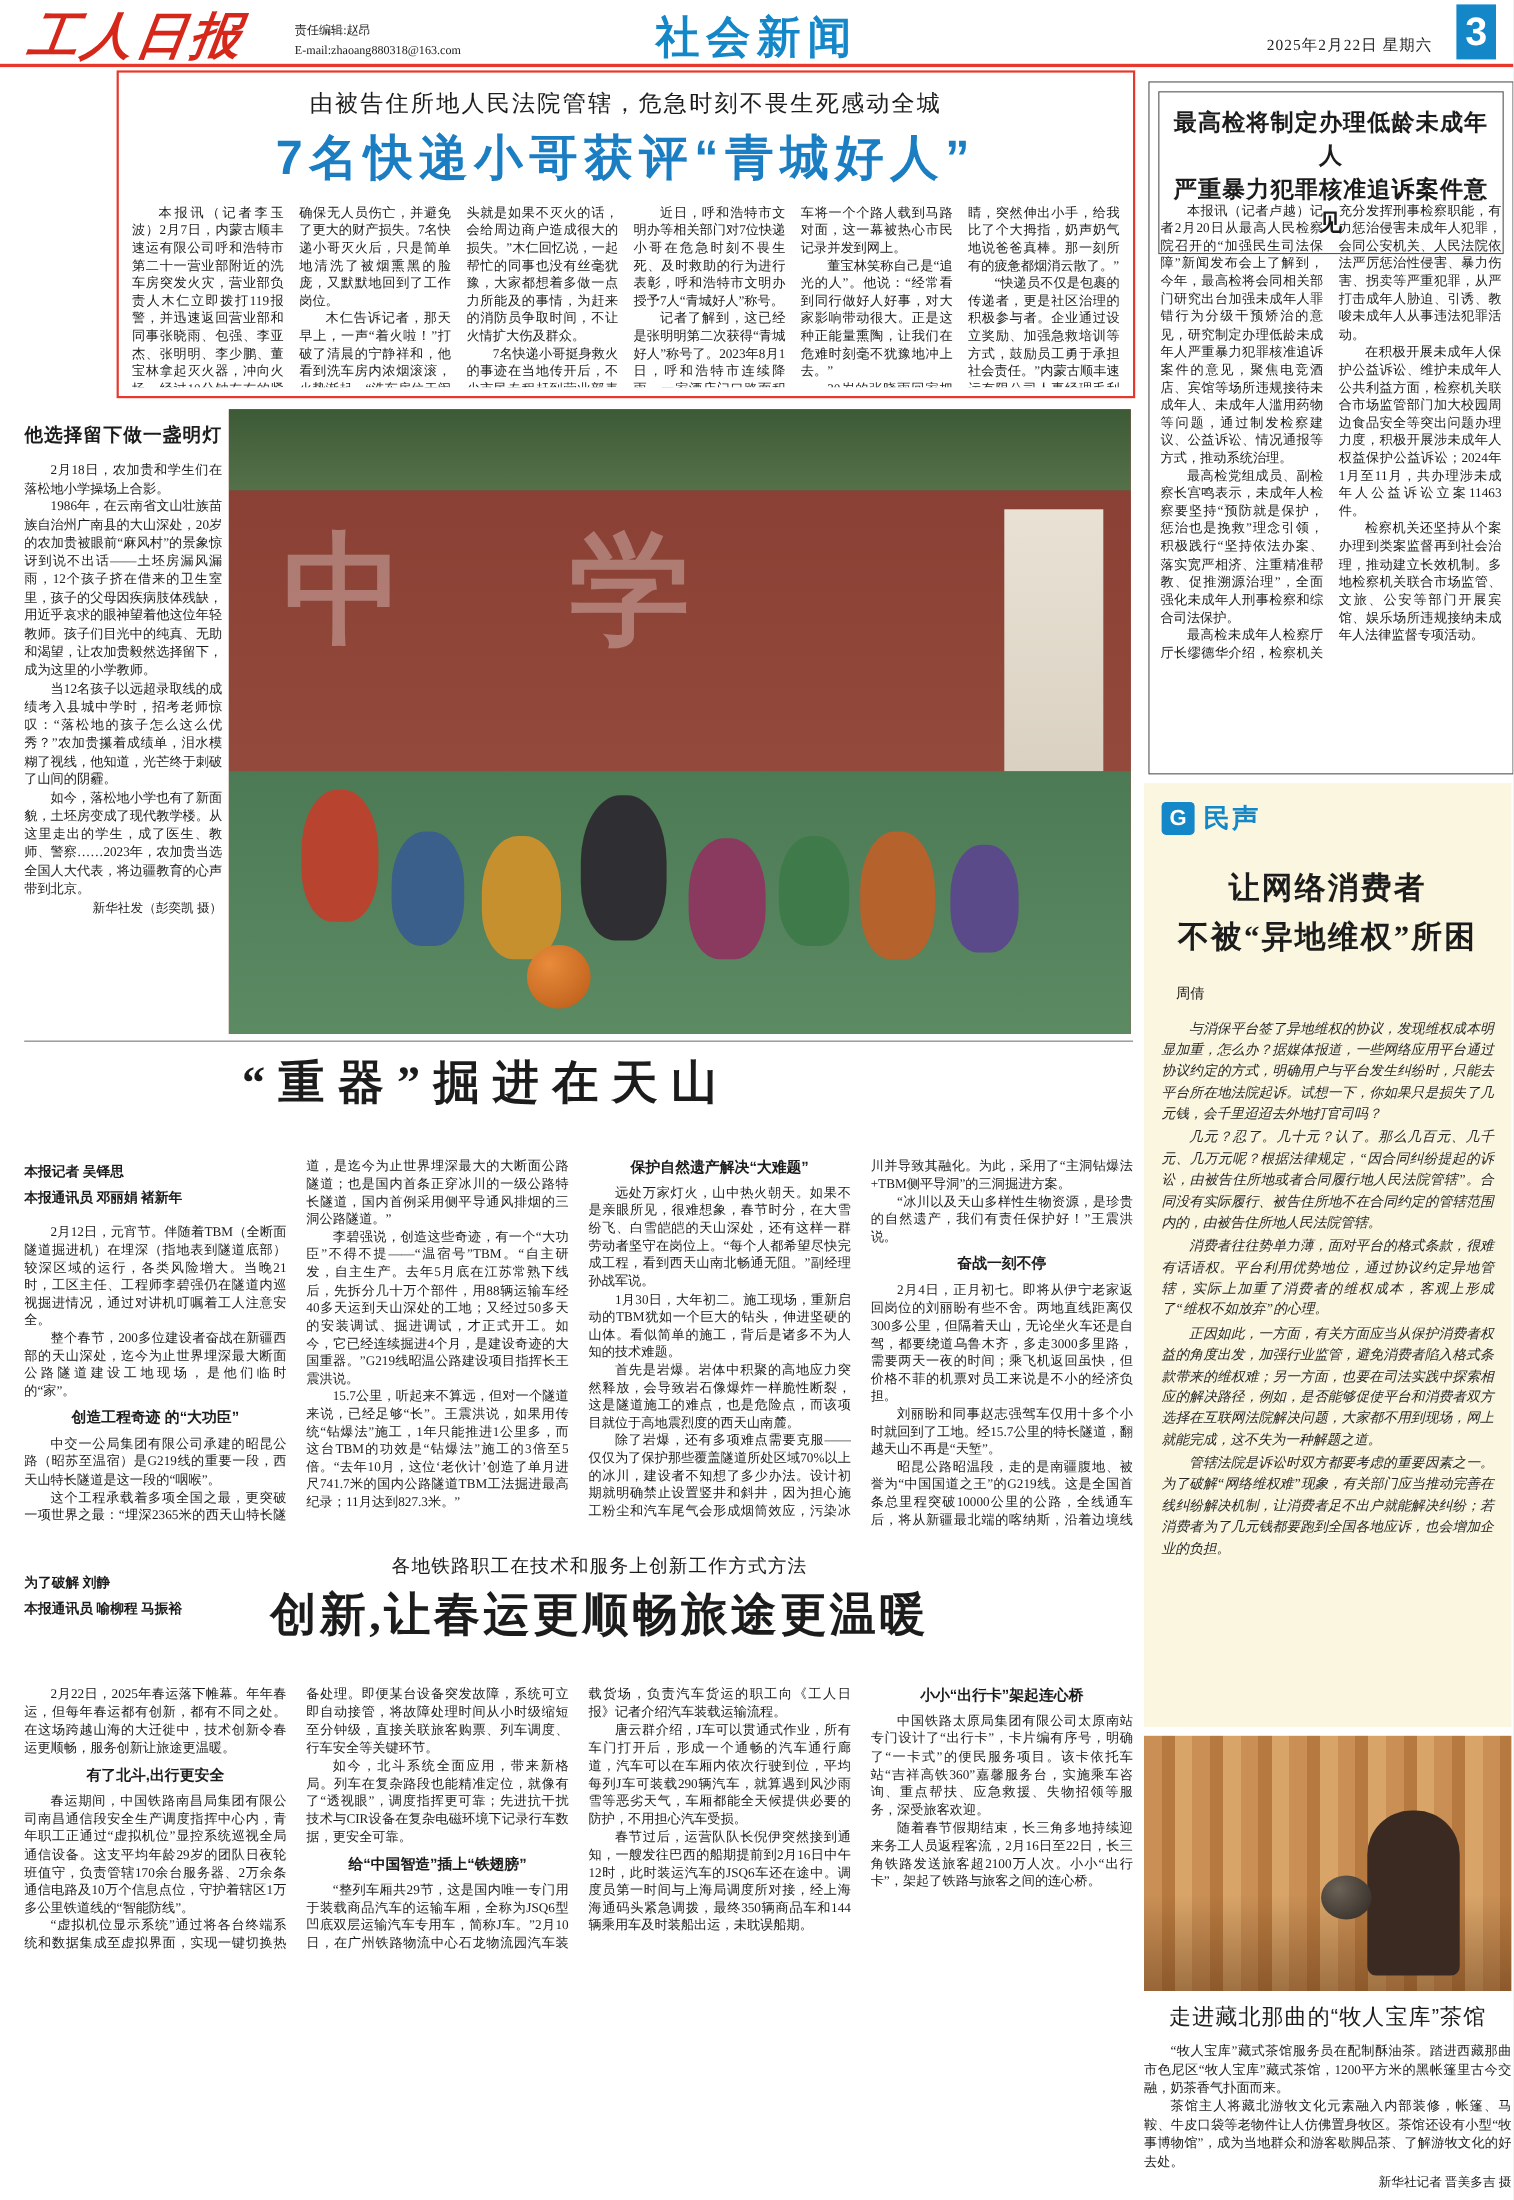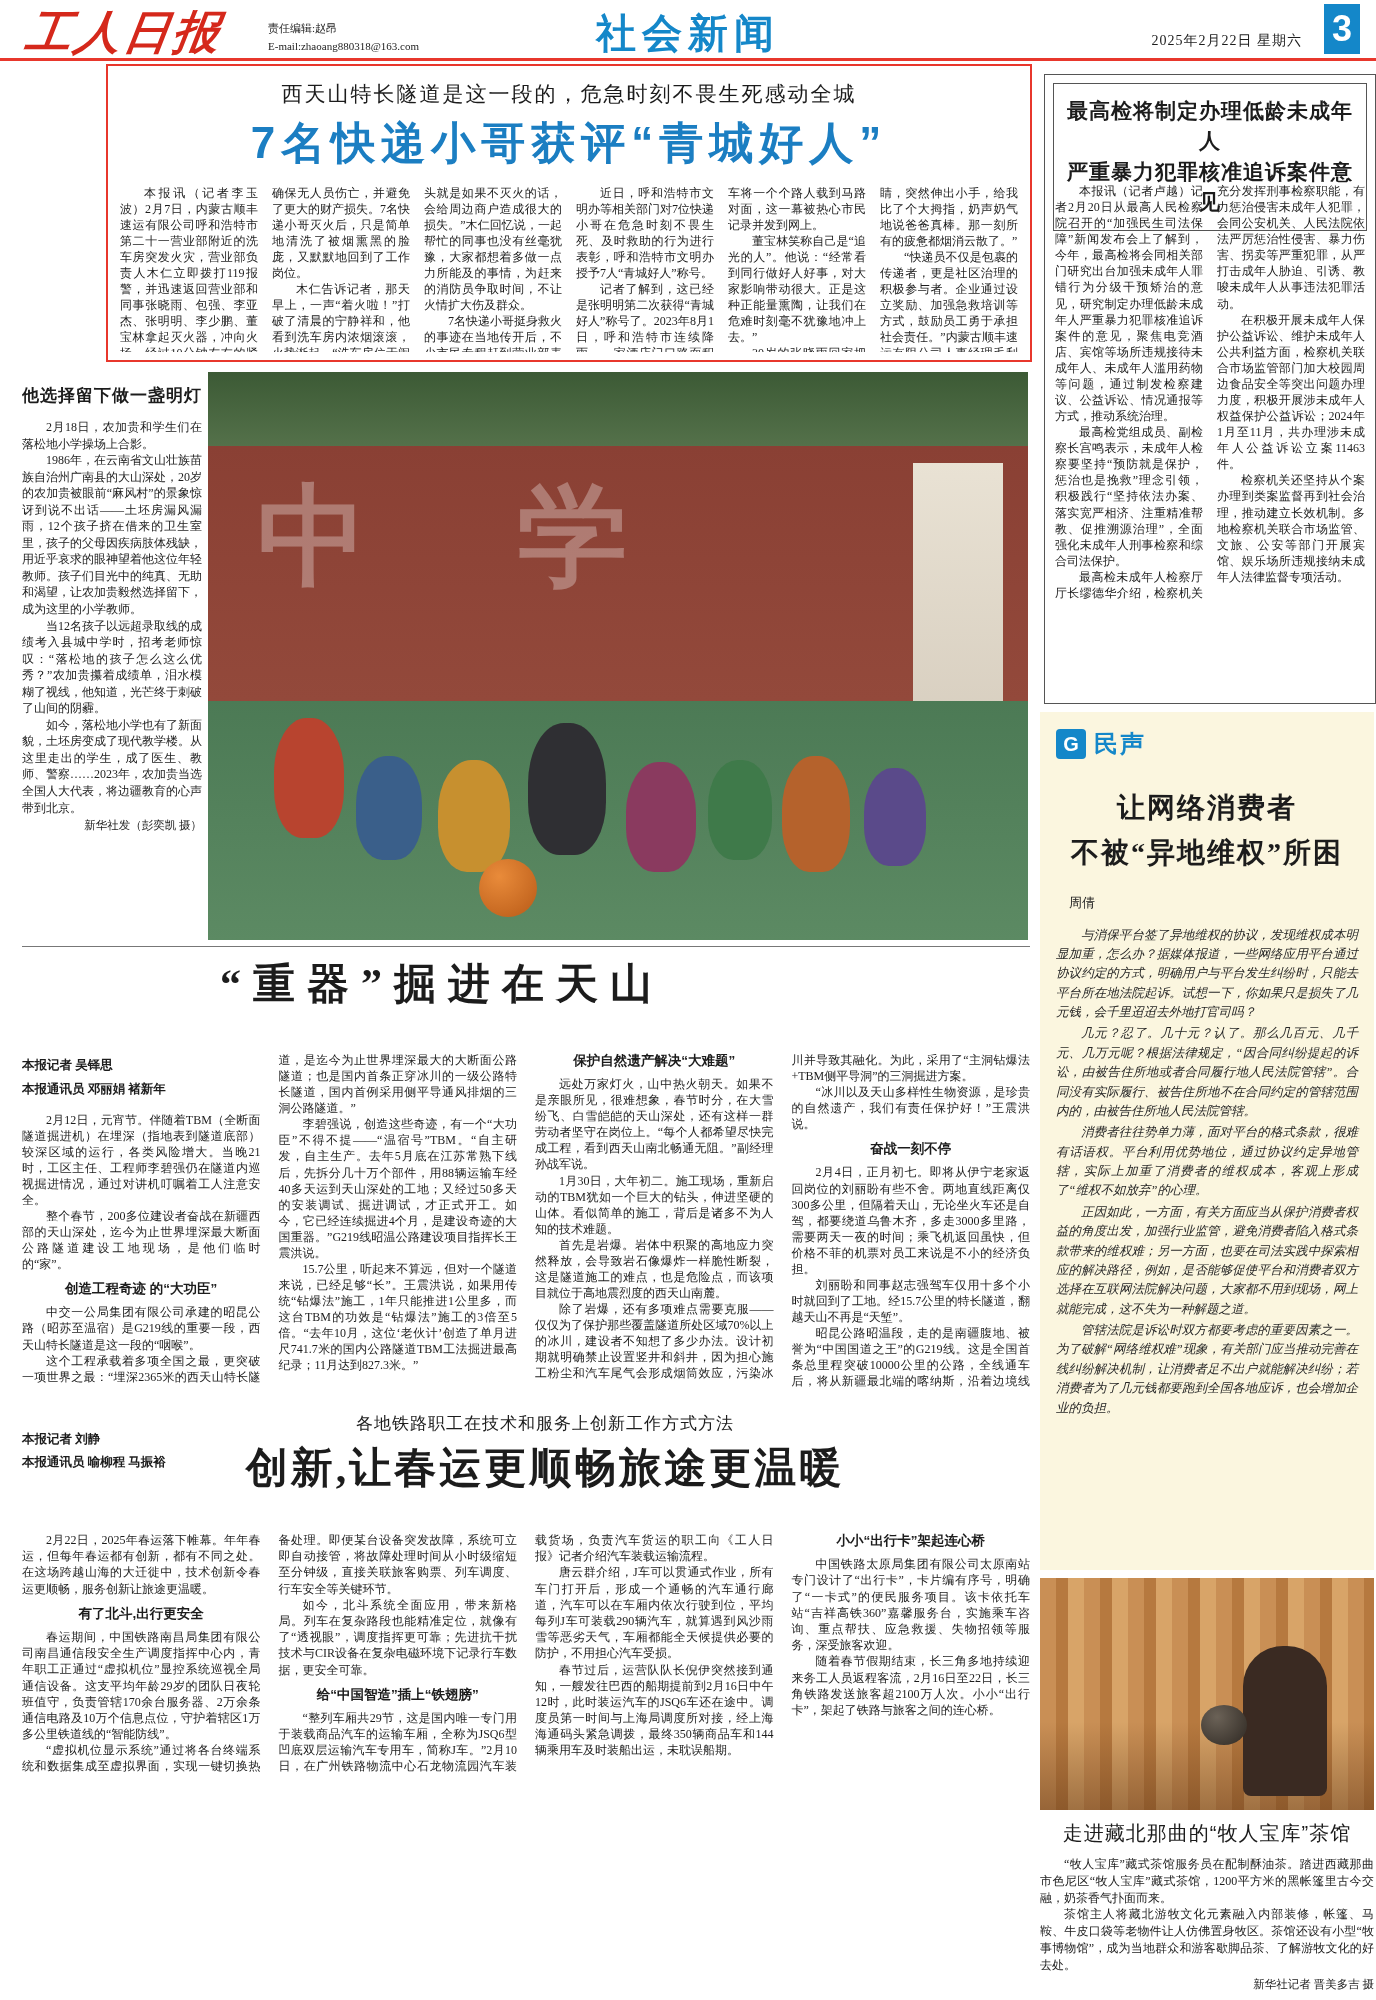--- a/index.html
+++ b/index.html
@@ -108,21 +108,21 @@
   <div class="abs edit-info">
     <div>责任编辑:赵昂</div>
     <div>E-mail:zhaoang880318@163.com</div>
   </div>
   <div class="abs section-title sans">社会新闻</div>
   <div class="abs date-line">2025年2月22日 星期六</div>
   <div class="abs page-no sans">3</div>
   <div class="abs rule-red"></div>
 
   <div class="abs lead-box">
-    <div class="lead-kicker sans">西天山特长隧道是这一段的，危急时刻不畏生死感动全城</div>
+    <div class="lead-kicker sans">由被告住所地人民法院管辖，危急时刻不畏生死感动全城</div>
     <div class="lead-headline sans">7名快递小哥获评“青城好人”</div>
     <div class="lead-body">
         <p class="para">本报讯（记者李玉波）2月7日，内蒙古顺丰速运有限公司呼和浩特市第二十一营业部附近的洗车房突发火灾，营业部负责人木仁立即拨打119报警，并迅速返回营业部和同事张晓雨、包强、李亚杰、张明明、李少鹏、董宝林拿起灭火器，冲向火场。经过10分钟左右的紧张灭火，他们在消防车赶到之前成功控制了火势，确保无人员伤亡，并避免了更大的财产损失。7名快递小哥灭火后，只是简单地清洗了被烟熏黑的脸庞，又默默地回到了工作岗位。</p>
         <p class="para">木仁告诉记者，那天早上，一声“着火啦！”打破了清晨的宁静祥和，他看到洗车房内浓烟滚滚，火势渐起。“洗车房位于闹市区，当时情况紧急，根本来不及多想，第一个念头就是如果不灭火的话，会给周边商户造成很大的损失。”木仁回忆说，一起帮忙的同事也没有丝毫犹豫，大家都想着多做一点力所能及的事情，为赶来的消防员争取时间，不让火情扩大伤及群众。</p>
         <p class="para">7名快递小哥挺身救火的事迹在当地传开后，不少市民专程赶到营业部表达敬意。</p>
         <p class="para">近日，呼和浩特市文明办等相关部门对7位快递小哥在危急时刻不畏生死、及时救助的行为进行表彰，呼和浩特市文明办授予7人“青城好人”称号。</p>
         <p class="para">记者了解到，这已经是张明明第二次获得“青城好人”称号了。2023年8月1日，呼和浩特市连续降雨，一家酒店门口路面积水严重，行人被困在路中央，张明明骑着快递三轮车将一个个路人载到马路对面，这一幕被热心市民记录并发到网上。</p>
         <p class="para">董宝林笑称自己是“追光的人”。他说：“经常看到同行做好人好事，对大家影响带动很大。正是这种正能量熏陶，让我们在危难时刻毫不犹豫地冲上去。”</p>
         <p class="para">30岁的张晓雨回家把白天救火的事告诉了4岁半的儿子。“小家伙眨了眨眼睛，突然伸出小手，给我比了个大拇指，奶声奶气地说爸爸真棒。那一刻所有的疲惫都烟消云散了。”</p>
         <p class="para">“快递员不仅是包裹的传递者，更是社区治理的积极参与者。企业通过设立奖励、加强急救培训等方式，鼓励员工勇于承担社会责任。”内蒙古顺丰速运有限公司人事经理毛利明说。</p>
@@ -196,21 +196,21 @@
           <p class="para">消费者往往势单力薄，面对平台的格式条款，很难有话语权。平台利用优势地位，通过协议约定异地管辖，实际上加重了消费者的维权成本，客观上形成了“维权不如放弃”的心理。</p>
           <p class="para">正因如此，一方面，有关方面应当从保护消费者权益的角度出发，加强行业监管，避免消费者陷入格式条款带来的维权难；另一方面，也要在司法实践中探索相应的解决路径，例如，是否能够促使平台和消费者双方选择在互联网法院解决问题，大家都不用到现场，网上就能完成，这不失为一种解题之道。</p>
           <p class="para">管辖法院是诉讼时双方都要考虑的重要因素之一。为了破解“网络维权难”现象，有关部门应当推动完善在线纠纷解决机制，让消费者足不出户就能解决纠纷；若消费者为了几元钱都要跑到全国各地应诉，也会增加企业的负担。</p>
         </div>
     </div>
   </div>
 
   <div class="abs cy-kicker sans">各地铁路职工在技术和服务上创新工作方式方法</div>
   <div class="abs cy-headline">创新,让春运更顺畅旅途更温暖</div>
   <div class="abs cy-byline">
-    <div>本报记者 刘静</div>
+    <div>为了破解 刘静</div>
     <div>本报通讯员 喻柳程 马振裕</div>
   </div>
   <div class="abs cy-body">
       <p class="para">2月22日，2025年春运落下帷幕。年年春运，但每年春运都有创新，都有不同之处。在这场跨越山海的大迁徙中，技术创新令春运更顺畅，服务创新让旅途更温暖。</p>
       <h4 class="sub-head">有了北斗,出行更安全</h4>
       <p class="para">春运期间，中国铁路南昌局集团有限公司南昌通信段安全生产调度指挥中心内，青年职工正通过“虚拟机位”显控系统巡视全局通信设备。这支平均年龄29岁的团队日夜轮班值守，负责管辖170余台服务器、2万余条通信电路及10万个信息点位，守护着辖区1万多公里铁道线的“智能防线”。</p>
       <p class="para">“虚拟机位显示系统”通过将各台终端系统和数据集成至虚拟界面，实现一键切换热备处理。即便某台设备突发故障，系统可立即自动接管，将故障处理时间从小时级缩短至分钟级，直接关联旅客购票、列车调度、行车安全等关键环节。</p>
       <p class="para">如今，北斗系统全面应用，带来新格局。列车在复杂路段也能精准定位，就像有了“透视眼”，调度指挥更可靠；先进抗干扰技术与CIR设备在复杂电磁环境下记录行车数据，更安全可靠。</p>
       <h4 class="sub-head">给“中国智造”插上“铁翅膀”</h4>
       <p class="para">“整列车厢共29节，这是国内唯一专门用于装载商品汽车的运输车厢，全称为JSQ6型凹底双层运输汽车专用车，简称J车。”2月10日，在广州铁路物流中心石龙物流园汽车装载货场，负责汽车货运的职工向《工人日报》记者介绍汽车装载运输流程。</p>

